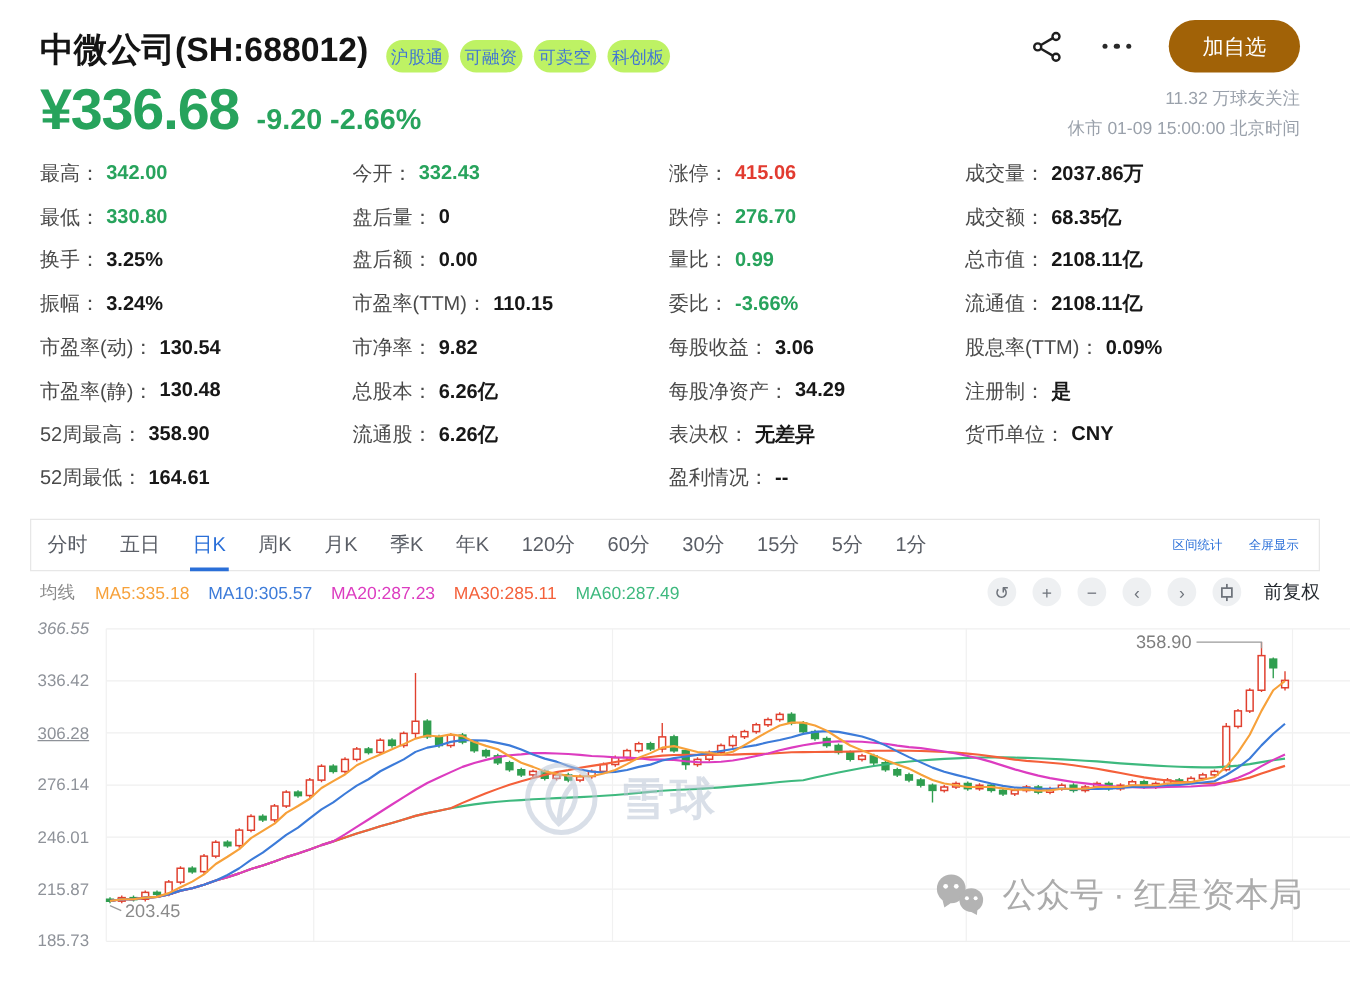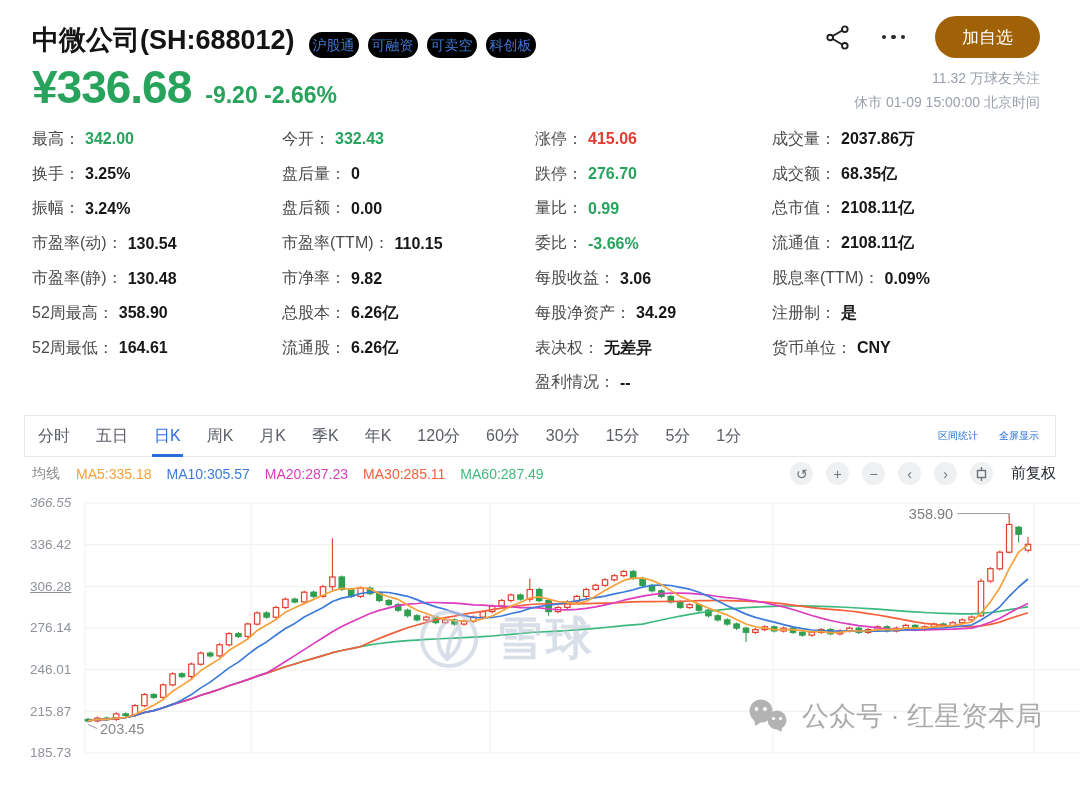--- a/index.html
+++ b/index.html
@@ -4,21 +4,21 @@
 <style>
   html,body{margin:0;padding:0;background:#fff;}
   body{width:1080px;height:787px;overflow:hidden;
        font-family:"Liberation Sans","DejaVu Sans",sans-serif;color:#1c1c1c;}
   .page{width:1080px;height:787px;position:relative;}
 
   
   .header-row{display:flex;align-items:flex-end;padding:16px 40px 0 32px;}
   .stock-title{font-size:27px;font-weight:700;margin:0;color:#141414;white-space:nowrap;}
   .badges{display:flex;gap:9px;margin-left:14px;}
-  .badge{background:#000000;color:#4277d2;font-size:14px;padding:6px 4px;border-radius:13px;line-height:1;}
+  .badge{background:#bef264;color:#4277d2;font-size:14px;padding:6px 4px;border-radius:13px;line-height:1;}
   .actions{margin-left:auto;display:flex;align-items:center;gap:30px;}
   .more-dots{display:flex;gap:5px;}
   .more-dots i{width:4.5px;height:4.5px;border-radius:50%;background:#2a2a2a;}
   .follow-btn{background:#a16207;color:#fff;border:none;border-radius:21px;height:42px;
               padding:0 27px;font-size:17px;font-family:inherit;cursor:pointer;}
 
   
   .price-row{display:flex;align-items:flex-start;padding:2px 40px 0 32px;}
   .price-main{display:flex;align-items:baseline;gap:14px;}
   .cur-price{font-size:46px;font-weight:700;letter-spacing:-1px;}
@@ -52,21 +52,21 @@
         align-items:center;justify-content:center;font-size:14px;line-height:1;cursor:pointer;}
   .adjust-label{color:#24292f;font-size:15px;margin-left:5px;cursor:pointer;}
 
   
   .chart{position:relative;height:271px;width:1080px;}
   .chart svg.plot{position:absolute;left:0;top:0;}
   .ytick{position:absolute;left:30px;color:#8e9299;font-size:13.5px;line-height:18px;}
 
   .wm-center{position:absolute;left:418px;top:118px;display:flex;align-items:center;gap:16px;
              color:rgba(186,196,214,.55);pointer-events:none;}
-  .wm-center .wm-text{font-size:46px;font-weight:700;letter-spacing:4px;}
+  .wm-center .wm-text{font-size:36px;font-weight:700;letter-spacing:4px;}
   .wm-br{position:absolute;right:38px;top:208px;display:flex;align-items:center;gap:12px;
          color:#ababab;font-size:27px;pointer-events:none;}
 </style>
 </head>
 <body>
 
 <div class="page">
 
   <div class="header-row">
     <h1 class="stock-title">中微公司(SH:688012)</h1>
@@ -104,20 +104,24 @@
       <div>11.32 万球友关注</div>
       <div>休市 01-09 15:00:00 北京时间</div>
     </div>
   </div>
 
   <div class="stats" id="stats">
       <div class="stat-col">
         <div class="stat-row">
           <span class="lbl">最高：</span>
           <span class="val green">342.00</span>
+        </div>
+        <div class="stat-row">
+          <span class="lbl">最低：</span>
+          <span class="val green">330.80</span>
         </div>
         <div class="stat-row">
           <span class="lbl">换手：</span>
           <span class="val">3.25%</span>
         </div>
         <div class="stat-row">
           <span class="lbl">振幅：</span>
           <span class="val">3.24%</span>
         </div>
         <div class="stat-row">

